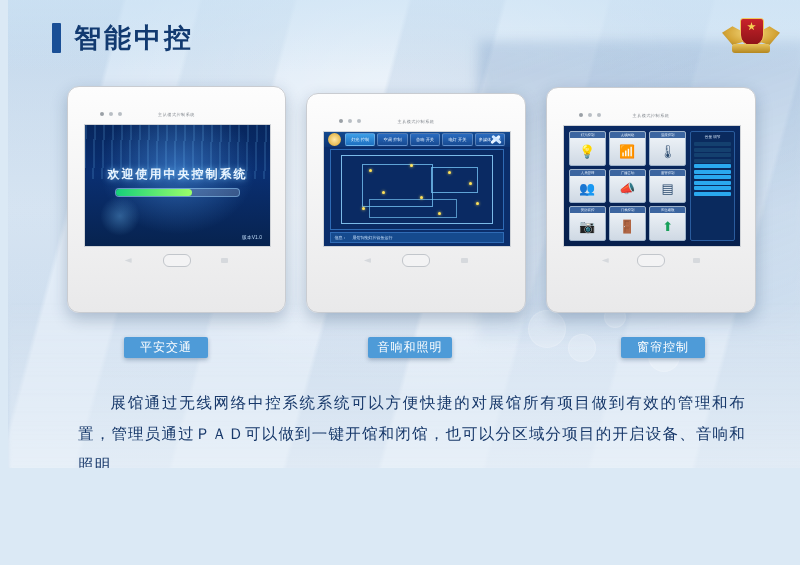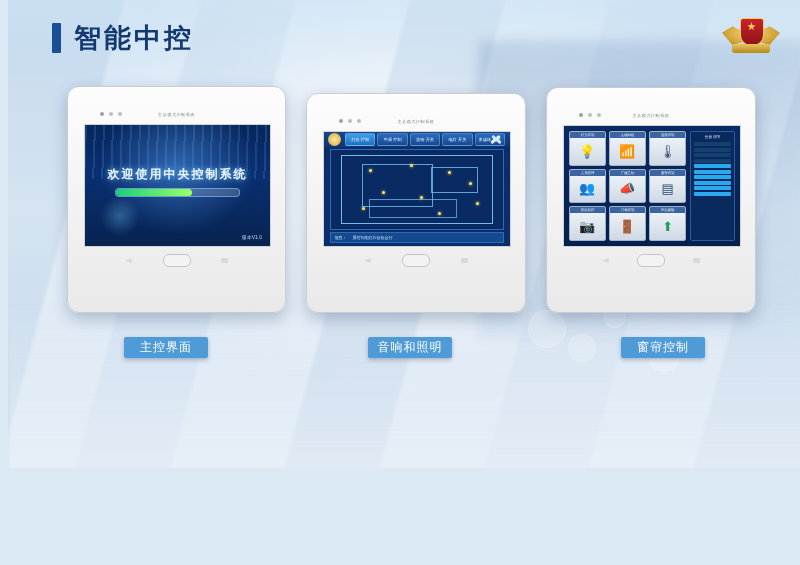--- a/index.html
+++ b/index.html
@@ -246,21 +246,21 @@
         <div class="ver">版本V1.0</div>
         <div class="glow"></div>
       </div>
     </div>
     <div class="tab-bottom">
       <span class="soft-key soft-left"></span>
       <span class="home-btn"></span>
       <span class="soft-key soft-right"></span>
     </div>
   </div>
-  <div class="caption" style="left:116px;top:337px;width:84px;">主控界面</div>
+  <div class="caption" style="left:116px;top:337px;width:84px;">平安交通</div>
 
   <div class="tablet" style="left:298px;top:93px;width:220px;height:220px;">
     <div class="tab-topbar">
       <span class="tab-cam"></span>
       <span class="tab-cam b"></span>
       <span class="tab-cam c"></span>
       <span class="tab-brand">主从模式控制系统</span>
     </div>
     <div class="tab-screen">
       <div class="s2">
@@ -365,14 +365,15 @@
       </div>
     </div>
     <div class="tab-bottom">
       <span class="soft-key soft-left"></span>
       <span class="home-btn"></span>
       <span class="soft-key soft-right"></span>
     </div>
   </div>
   <div class="caption" style="left:613px;top:337px;width:84px;">窗帘控制</div>
 
+  <div class="para"><span class="indent"></span><span>展馆通过无线网络中控系统系统可以方便快捷的对展馆所有项目做到有效的管理和布置，管理员通过ＰＡＤ可以做到一键开馆和闭馆，也可以分区域分项目的开启设备、音响和照明。</span></div>
 
 </div>
 
 </body></html>

